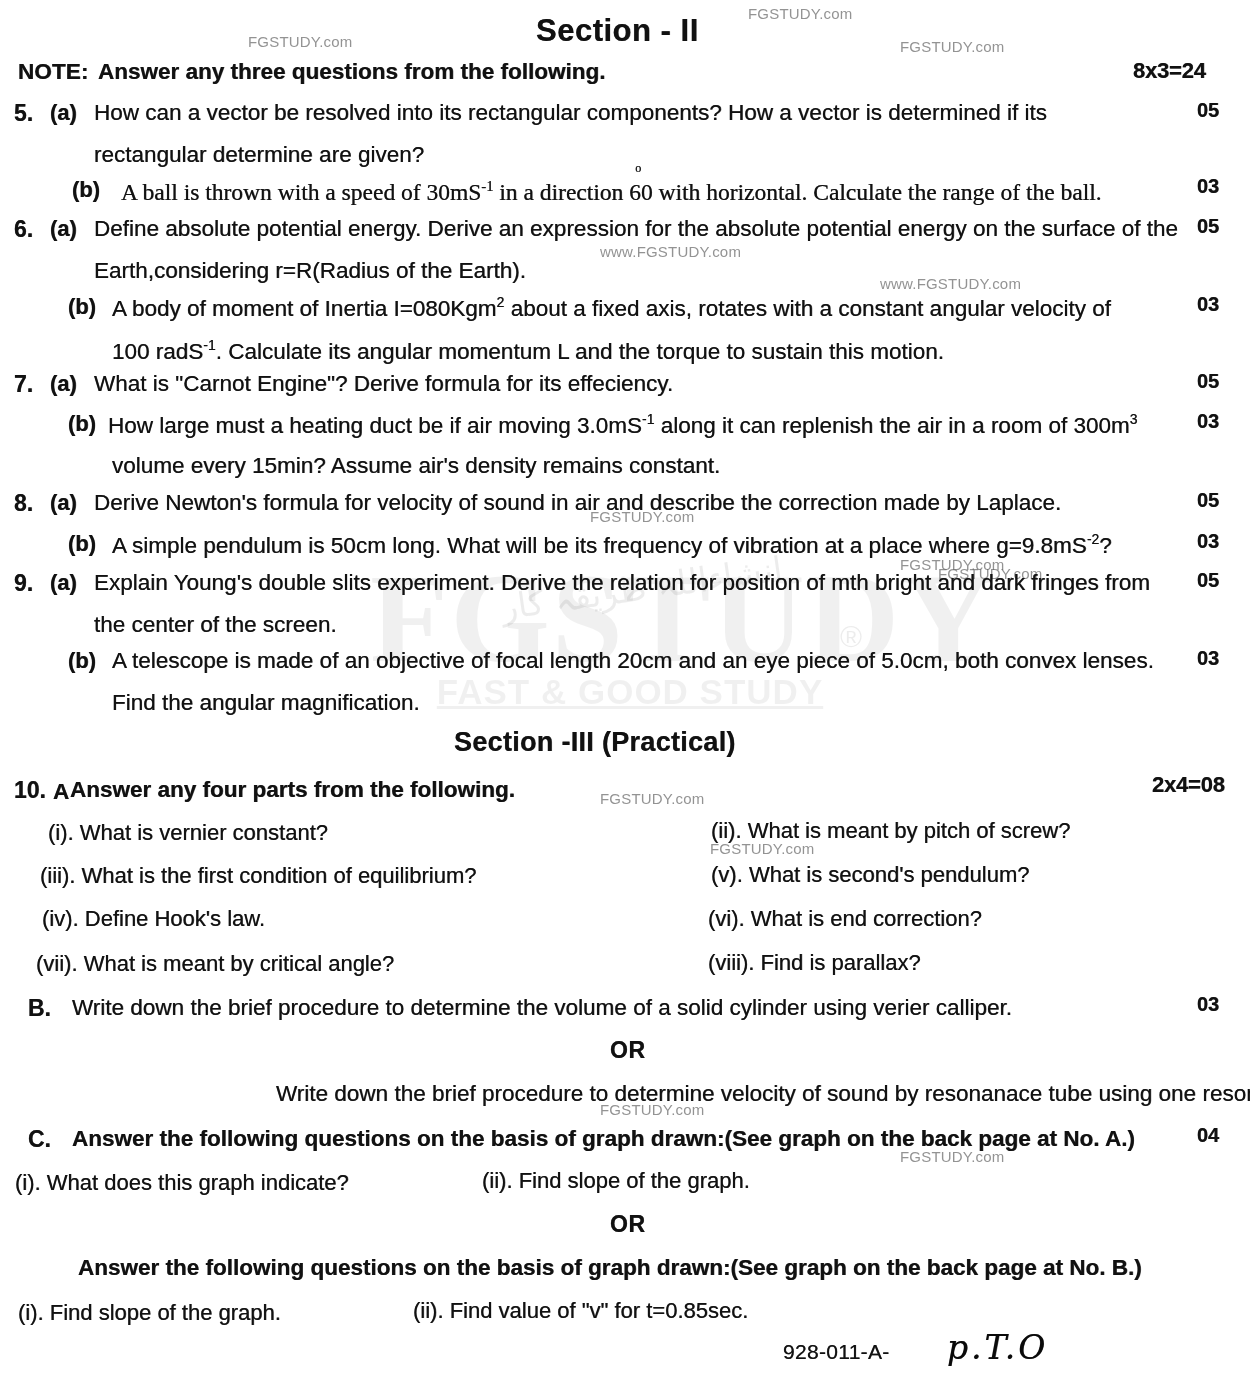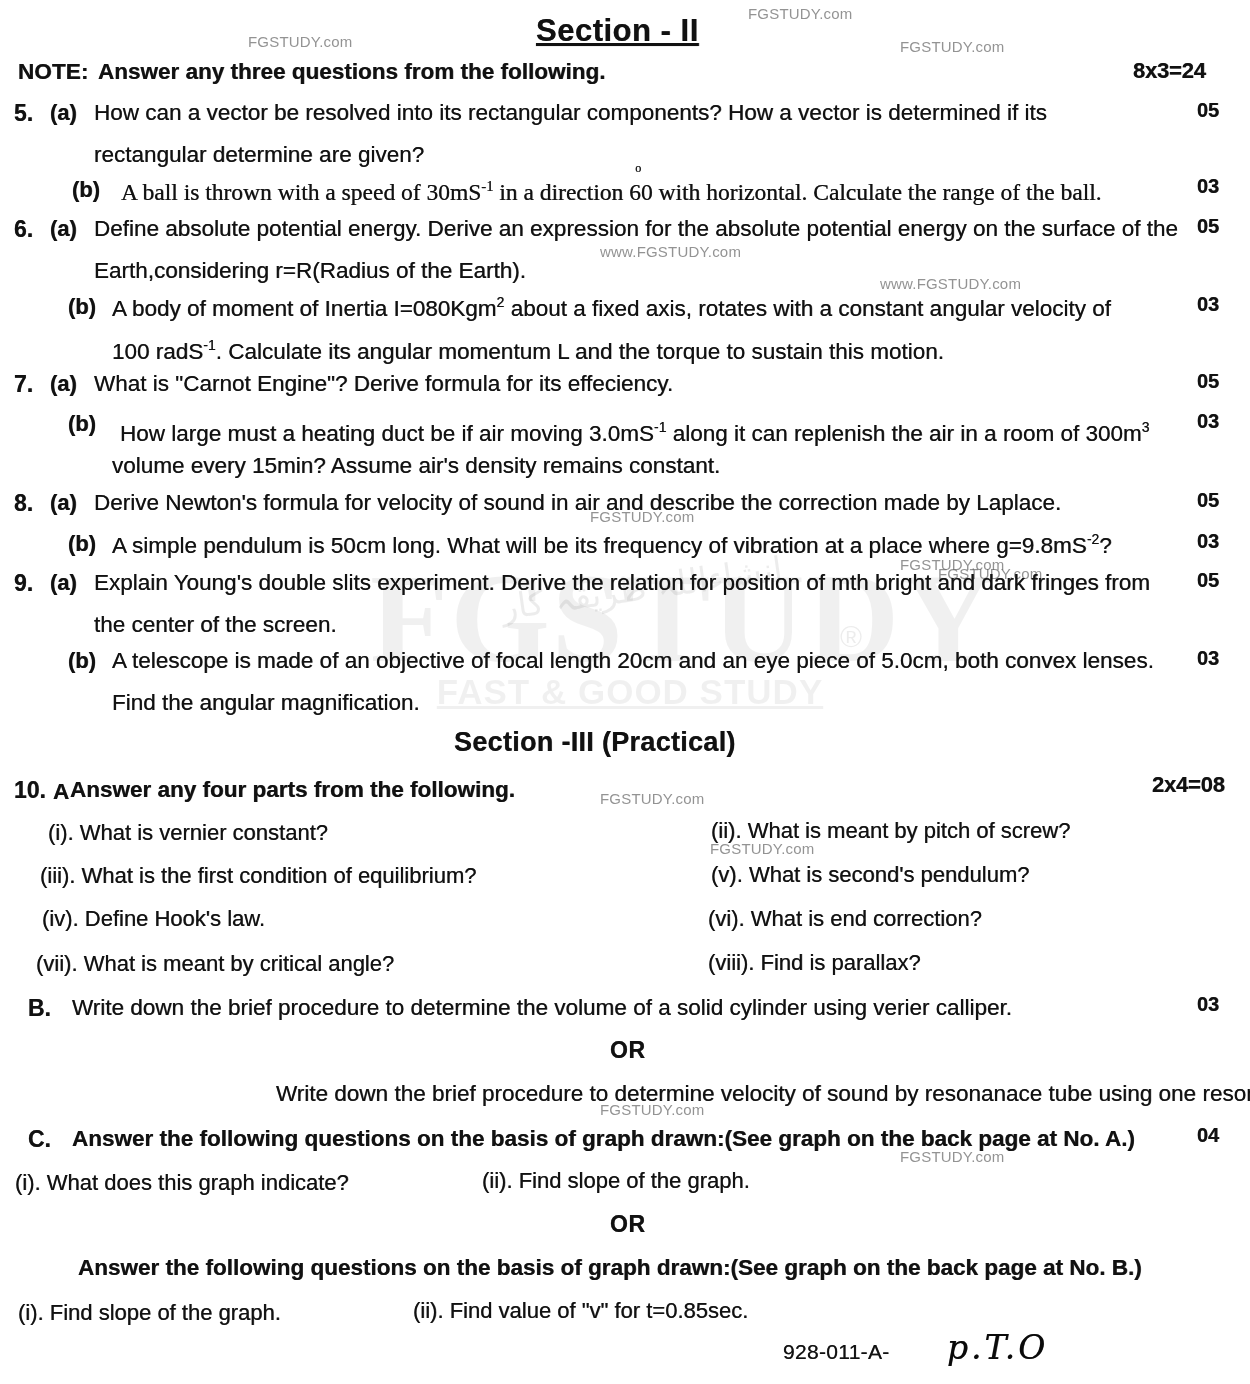--- a/index.html
+++ b/index.html
@@ -208,21 +208,21 @@
     <div class="wm-small" style="left:900px; top:556px;">FGSTUDY.com</div>
     <div class="wm-small" style="left:938px; top:565px;">FGSTUDY.com</div>
     <div class="wm-small" style="left:600px; top:790px;">FGSTUDY.com</div>
     <div class="wm-small" style="left:710px; top:840px;">FGSTUDY.com</div>
     <div class="wm-small" style="left:600px; top:1101px;">FGSTUDY.com</div>
     <div class="wm-small" style="left:900px; top:1148px;">FGSTUDY.com</div>
   </div>
 
   <div class="content scan">
 
-    <div class="abs sec-title" style="left:536px; top:13px;text-decoration:underline;">Section - II</div>
+    <div class="abs sec-title" style="left:536px; top:13px;">Section - II</div>
 
     <div class="abs note-lbl" style="left:18px; top:59px;">NOTE:</div>
     <div class="abs note-txt" style="left:98px; top:59px;">Answer any three questions from the following.</div>
     <div class="abs marks-tot" style="left:1133px; top:58px;">8x3=24</div>
 
     <div class="abs qnum" style="left:14px;  top:100px;">5.</div>
     <div class="abs part" style="left:50px;  top:100px;">(a)</div>
     <div class="abs qtext" style="left:94px;  top:100px;">How can a vector be resolved into its rectangular components? How a vector is determined if its</div>
     <div class="abs marks" style="left:1197px; top:99px;">05</div>
     <div class="abs qtext" style="left:94px;  top:142px;">rectangular determine are given?</div>
@@ -241,21 +241,21 @@
     <div class="abs qtext" style="left:112px; top:294px;">A body of moment of Inertia I=080Kgm<sup>2</sup> about a fixed axis, rotates with a constant angular velocity of</div>
     <div class="abs marks" style="left:1197px; top:293px;">03</div>
     <div class="abs qtext" style="left:112px; top:337px;text-align:center;">100 radS<sup>-1</sup>. Calculate its angular momentum L and the torque to sustain this motion.</div>
 
     <div class="abs qnum" style="left:14px;  top:371px;">7.</div>
     <div class="abs part" style="left:50px;  top:371px;">(a)</div>
     <div class="abs qtext" style="left:94px;  top:371px;">What is "Carnot Engine"? Derive formula for its effeciency.</div>
     <div class="abs marks" style="left:1197px; top:370px;">05</div>
 
     <div class="abs part" style="left:68px;  top:411px;">(b)</div>
-    <div class="abs qtext" style="left:120px; top:411px;margin-top:8px;">How large must a heating duct be if air moving 3.0mS<sup>-1</sup> along it can replenish the air in a room of 300m<sup>3</sup></div>
+    <div class="abs qtext" style="left:108px; top:411px;">How large must a heating duct be if air moving 3.0mS<sup>-1</sup> along it can replenish the air in a room of 300m<sup>3</sup></div>
     <div class="abs marks" style="left:1197px; top:410px;">03</div>
     <div class="abs qtext" style="left:112px; top:453px;">volume every 15min? Assume air's density remains constant.</div>
 
     <div class="abs qnum" style="left:14px;  top:490px;">8.</div>
     <div class="abs part" style="left:50px;  top:490px;">(a)</div>
     <div class="abs qtext" style="left:94px;  top:490px;">Derive Newton's formula for velocity of sound in air and describe the correction made by Laplace.</div>
     <div class="abs marks" style="left:1197px; top:489px;">05</div>
 
     <div class="abs part" style="left:68px;  top:531px;">(b)</div>
     <div class="abs qtext" style="left:112px; top:531px;">A simple pendulum is 50cm long. What will be its frequency of vibration at a place where g=9.8mS<sup>-2</sup>?</div>

